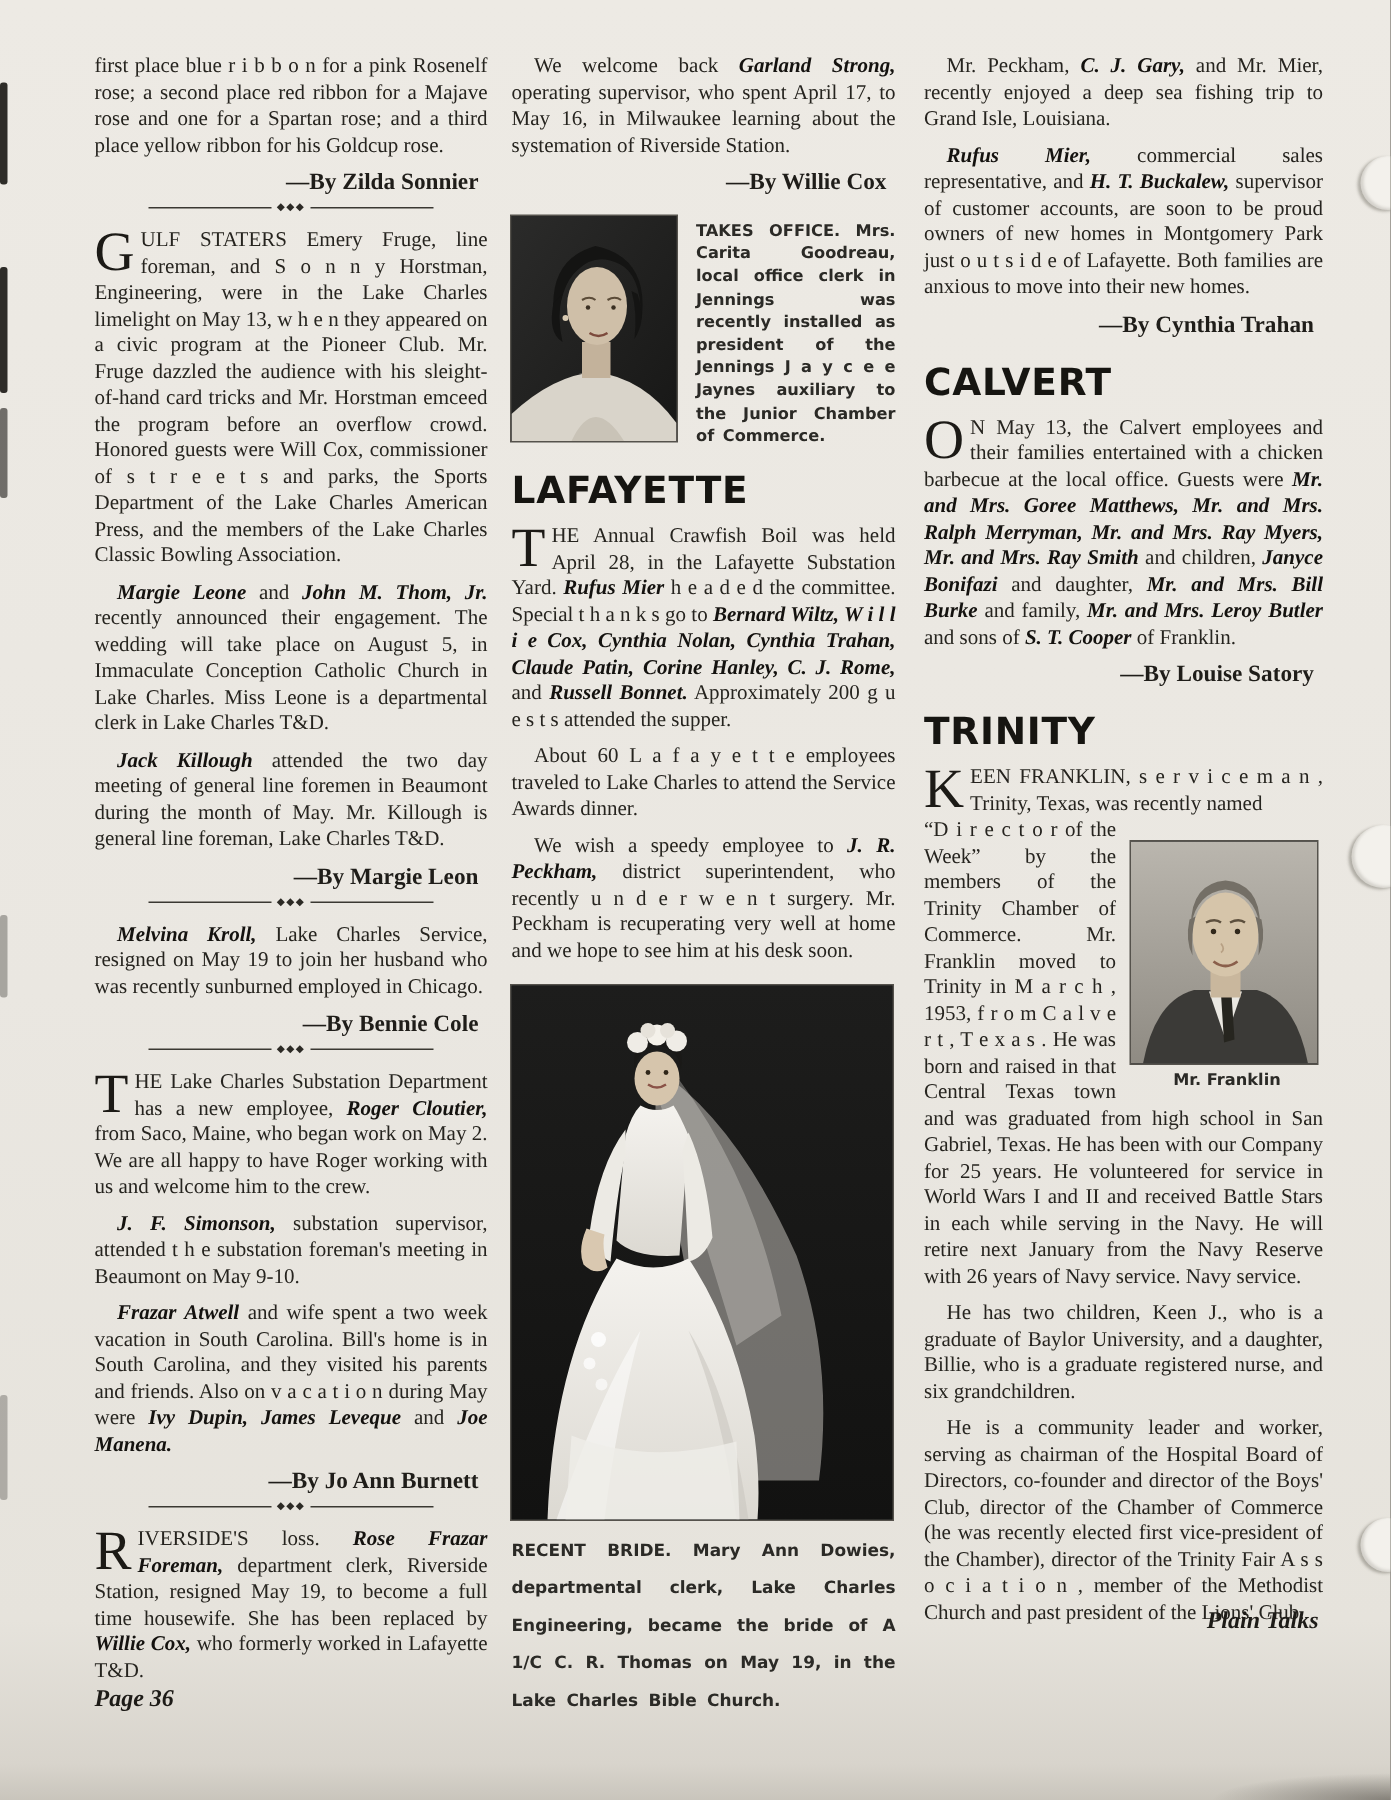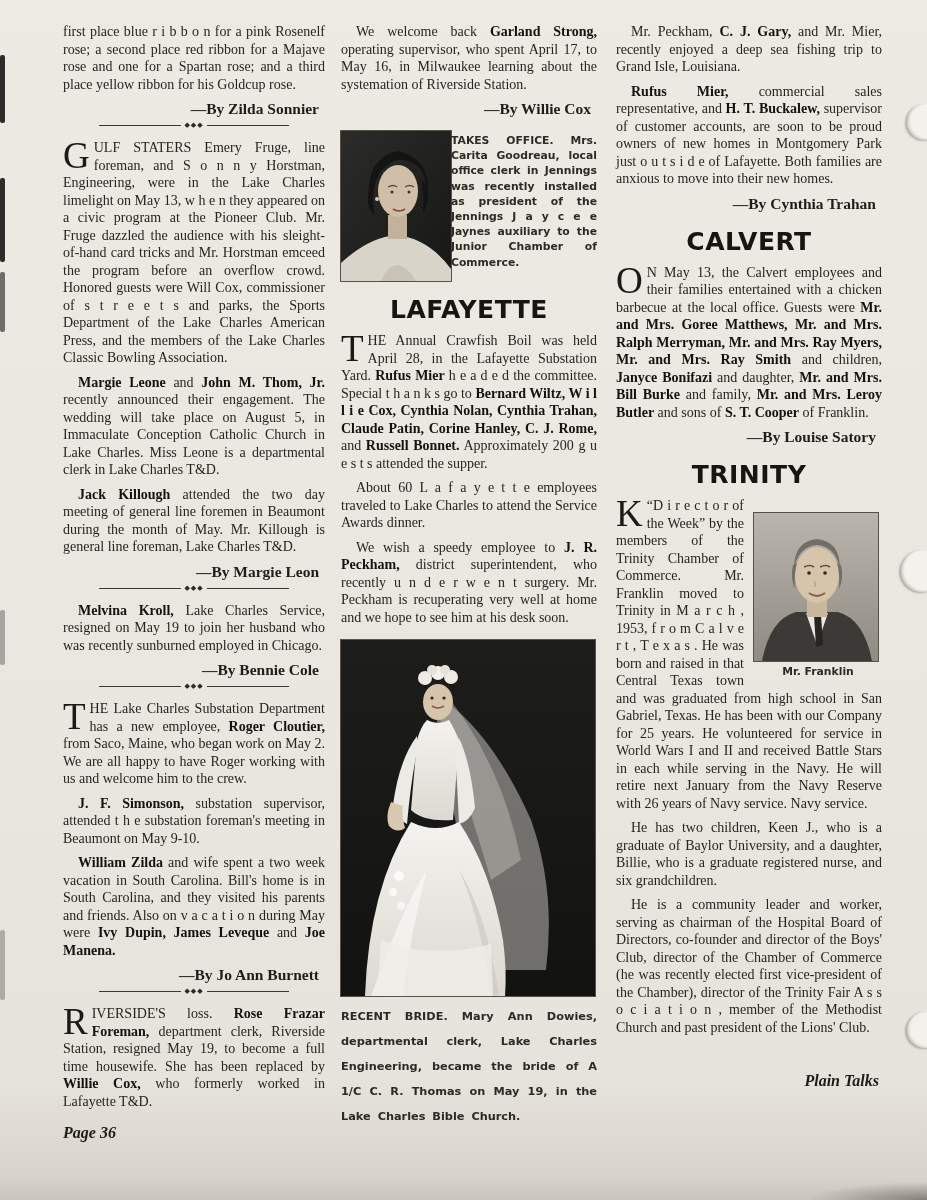--- a/index.html
+++ b/index.html
@@ -1,34 +1,34 @@
 <!DOCTYPE html>
 <html><head>
 <meta charset="utf-8">
 <style>
   html,body{margin:0;padding:0;background:#8a8780;}
   .page{
     position:relative;width:927px;height:1200px;margin:0 auto;overflow:hidden;
     background:linear-gradient(180deg,#edeae4 0%,#eae7e1 55%,#e6e3dc 90%,#d8d4cc 98%,#c9c5bc 100%);
     font-family:"Liberation Serif","DejaVu Serif",serif;color:#26241f;
   }
-  .col{position:absolute;top:23px;}
+  .col{position:absolute;top:36px;}
   .col1{left:63px;width:262px;}
   .col2{left:341px;width:256px;}
   .col3{left:616px;width:266px;}
   .para{font-size:14px;line-height:17.5px;text-align:justify;margin:0 0 7px;color:#26241f;}
-  .para b{color:#14120f;}
+  .para b{color:#14120f;font-style:italic;}
   .indent{text-indent:15px;}
   .dropcap{float:left;font-size:37px;line-height:30px;padding:2px 4px 0 0;color:#1c1a16;}
   .byline{font-weight:700;font-size:15.5px;text-align:right;padding-right:6px;margin:1px 0 4px;color:#1f1d19;}
   .divider{display:flex;align-items:center;width:190px;margin:4px auto 10px;}
   .divider .line{flex:1;border-top:1.6px solid #3a3832;}
   .divider .orn{font-size:7px;letter-spacing:1px;color:#2c2a25;padding:0 3px;line-height:7px;}
-  .sec-header{font-family:"DejaVu Sans","Liberation Sans",sans-serif;font-weight:800;font-size:25px;letter-spacing:.5px;color:#161511;margin:14px 0 8px;text-align:center;}
-  .photo-row{display:flex;margin:13px 0 6px;}
+  .sec-header{font-family:"DejaVu Sans","Liberation Sans",sans-serif;font-weight:800;font-size:25px;letter-spacing:.5px;color:#161511;margin:14px 0 8px;}
+  .photo-row{display:flex;gap:13px;margin:13px 0 6px;}
   .photo-frame{flex:none;background:#1c1c1c;box-shadow:0 0 0 1px #55524c;}
   .caption{font-family:"DejaVu Sans","Liberation Sans",sans-serif;font-weight:700;font-size:10.8px;line-height:15.2px;color:#2b2a26;text-align:justify;word-spacing:2px;}
   .w-caption{flex:1;padding-top:2px;}
   .bride-caption{line-height:25px;font-size:11.3px;word-spacing:3px;margin-top:8px;}
   .franklin-float{float:right;width:128px;margin:16px 0 4px 10px;text-align:center;}
   .franklin-caption{font-family:"DejaVu Sans","Liberation Sans",sans-serif;font-weight:700;font-size:10.8px;margin-top:4px;color:#2b2a26;}
   .footer-left{position:absolute;left:63px;top:1124px;font-style:italic;font-weight:700;font-size:16px;color:#1d1b17;}
   .footer-right{position:absolute;right:48px;top:1072px;font-style:italic;font-weight:700;font-size:16px;color:#1d1b17;}
   .edge-mark{position:absolute;left:0;width:5px;background:#2e2c28;border-radius:2px;filter:blur(.4px);}
   .hole{position:absolute;right:-16px;width:36px;height:36px;border-radius:50%;
@@ -72,21 +72,21 @@
     </div>
     <p class="para indent"><b>Melvina Kroll,</b><span> Lake Charles Service, resigned on May 19 to join her husband who was recently sunburned employed in Chicago.</span></p>
     <div class="byline">—By Bennie Cole</div>
     <div class="divider">
       <span class="line"></span>
       <span class="orn">◆◆◆</span>
       <span class="line"></span>
     </div>
     <p class="para"><span class="dropcap">T</span><span><span>HE Lake Charles Substation Department has a new employee, </span><b>Roger Cloutier,</b><span> from Saco, Maine, who began work on May 2. We are all happy to have Roger working with us and welcome him to the crew.</span></span></p>
     <p class="para indent"><b>J. F. Simonson,</b><span> substation supervisor, attended t h e substation foreman's meeting in Beaumont on May 9-10.</span></p>
-    <p class="para indent"><b>William Zilda</b><span> and wife spent a two week vacation in South Carolina. Bill's home is in South Carolina, and they visited his parents and friends. Also on v a c a t i o n during May were </span><b>Ivy Dupin, James Leveque</b><span> and </span><b>Joe Manena.</b></p>
+    <p class="para indent"><b>Frazar Atwell</b><span> and wife spent a two week vacation in South Carolina. Bill's home is in South Carolina, and they visited his parents and friends. Also on v a c a t i o n during May were </span><b>Ivy Dupin, James Leveque</b><span> and </span><b>Joe Manena.</b></p>
     <div class="byline">—By Jo Ann Burnett</div>
     <div class="divider">
       <span class="line"></span>
       <span class="orn">◆◆◆</span>
       <span class="line"></span>
     </div>
     <p class="para"><span class="dropcap">R</span><span><span>IVERSIDE'S loss. </span><b>Rose Frazar Foreman,</b><span> department clerk, Riverside Station, resigned May 19, to become a full time housewife. She has been replaced by </span><b>Willie Cox,</b><span> who formerly worked in Lafayette T&amp;D.</span></span></p>
   </div>
 
   <div class="col col2">
@@ -170,21 +170,21 @@
   <div class="col col3">
     <p class="para indent"><span>Mr. Peckham, </span><b>C. J. Gary,</b><span> and Mr. Mier, recently enjoyed a deep sea fishing trip to Grand Isle, Louisiana.</span></p>
     <p class="para indent"><b>Rufus Mier,</b><span> commercial sales representative, and </span><b>H. T. Buckalew,</b><span> supervisor of customer accounts, are soon to be proud owners of new homes in Montgomery Park just o u t s i d e of Lafayette. Both families are anxious to move into their new homes.</span></p>
     <div class="byline" style="margin-bottom:10px;">—By Cynthia Trahan</div>
 
     <div class="sec-header">CALVERT</div>
     <p class="para"><span class="dropcap">O</span><span><span>N May 13, the Calvert employees and their families entertained with a chicken barbecue at the local office. Guests were </span><b>Mr. and Mrs. Goree Matthews, Mr. and Mrs. Ralph Merryman, Mr. and Mrs. Ray Myers, Mr. and Mrs. Ray Smith</b><span> and children, </span><b>Janyce Bonifazi</b><span> and daughter, </span><b>Mr. and Mrs. Bill Burke</b><span> and family, </span><b>Mr. and Mrs. Leroy Butler</b><span> and sons of </span><b>S. T. Cooper</b><span> of Franklin.</span></span></p>
     <div class="byline" style="margin-bottom:12px;">—By Louise Satory</div>
 
     <div class="sec-header">TRINITY</div>
-    <p class="para" style="margin-bottom:0;"><span class="dropcap">K</span></p>
+    <p class="para" style="margin-bottom:0;"><span class="dropcap">K</span><span><span>EEN FRANKLIN, s e r v i c e m a n , Trinity, Texas, was recently named</span></span></p>
     <div class="keen-flow">
       <div class="franklin-float">
         <div class="photo-frame" style="width:124px;height:148px;">
           <svg width="124" height="148" viewBox="0 0 124 148">
             <defs>
               <linearGradient id="fbg" x1="0" y1="0" x2="0" y2="1">
                 <stop offset="0" stop-color="#bab6ae"></stop>
                   <stop offset="1" stop-color="#8f8b83"></stop>
               </linearGradient>
             </defs>

